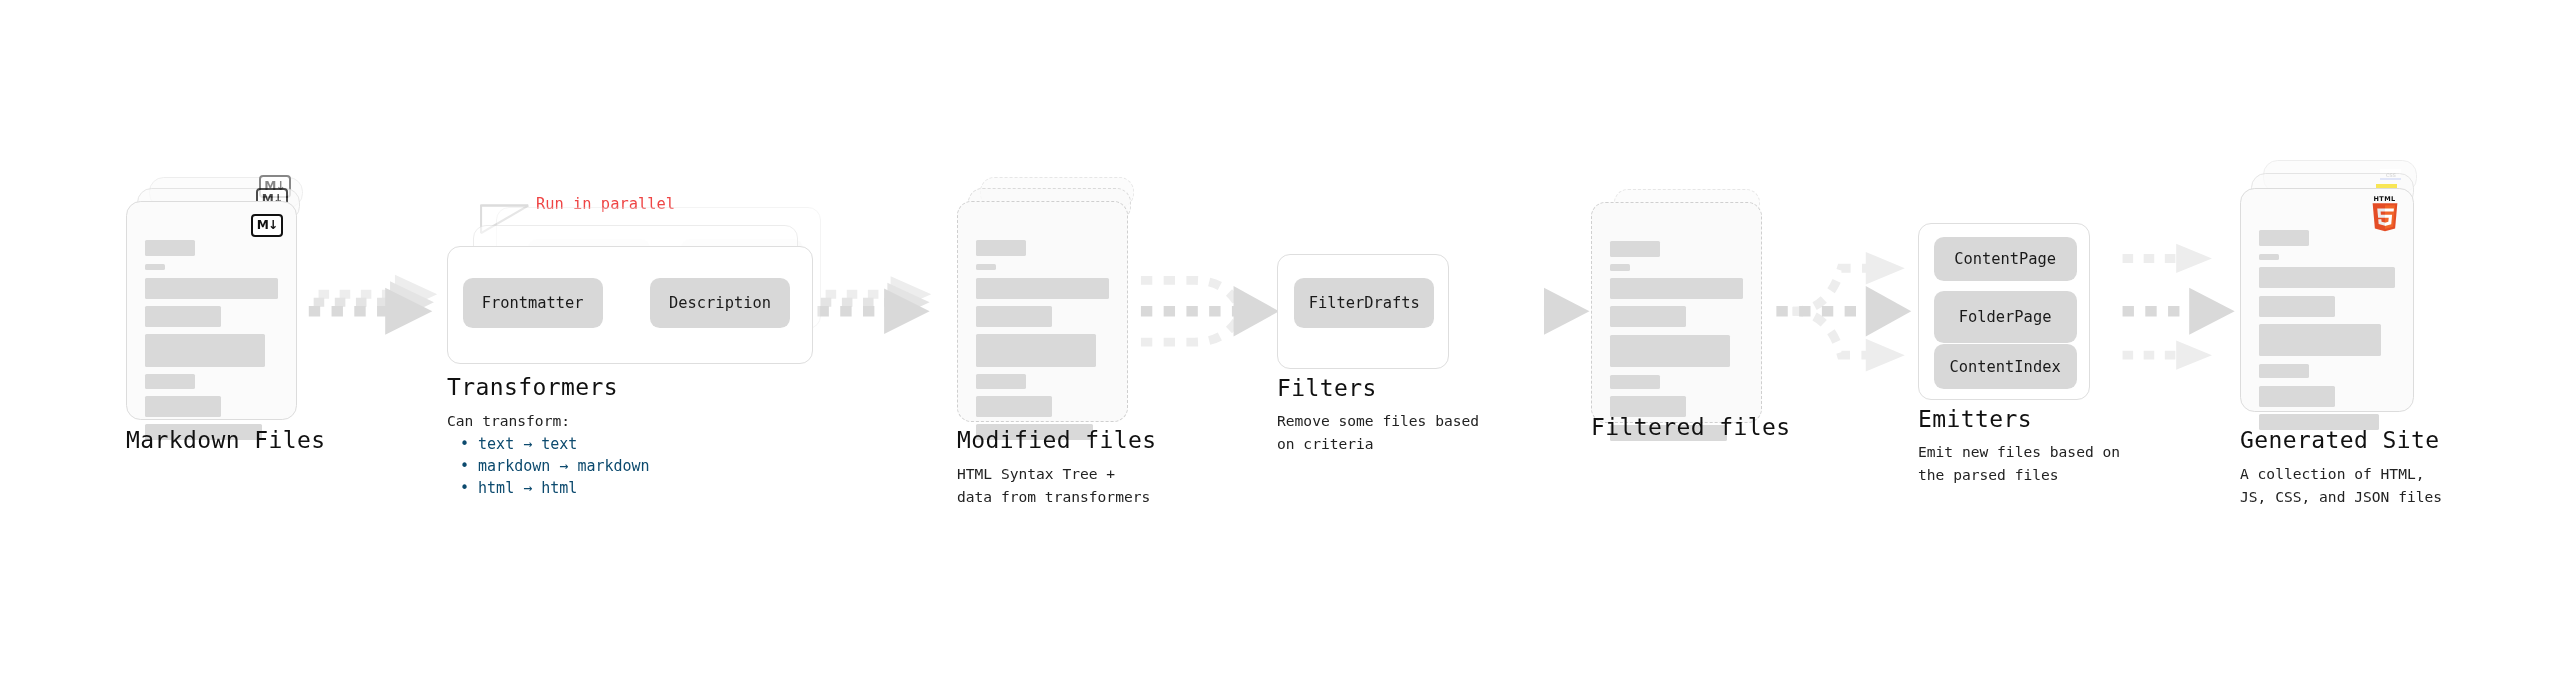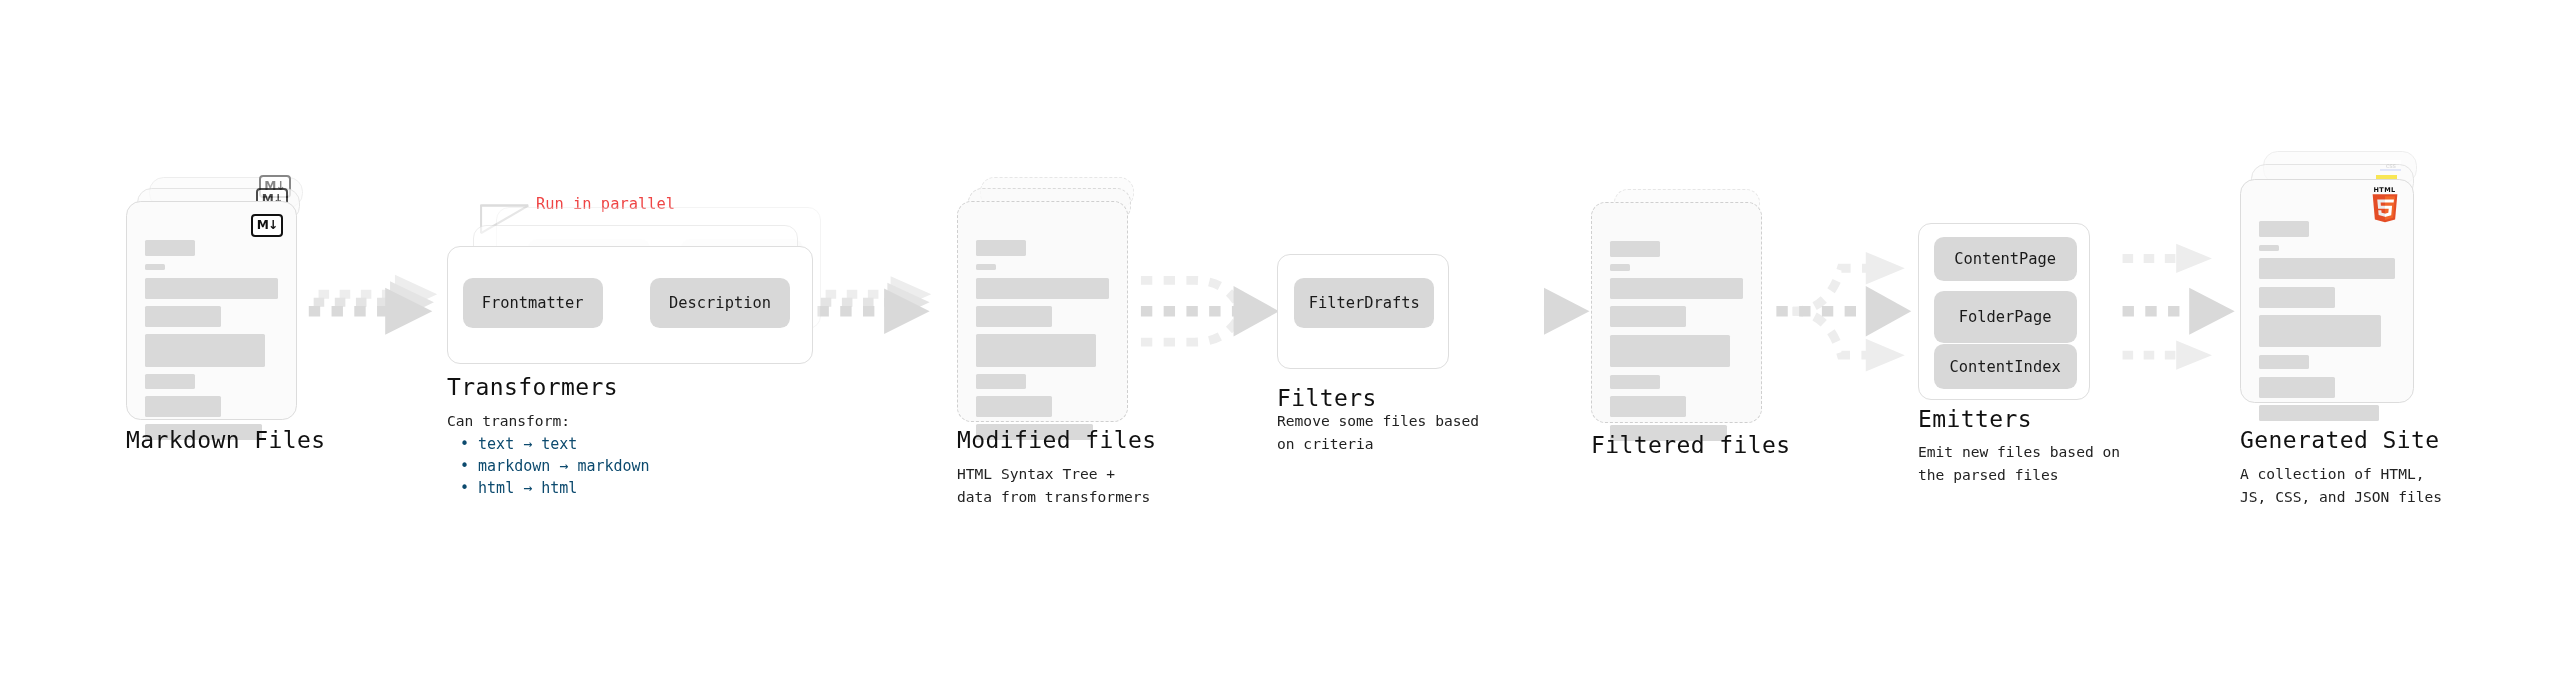--- a/index.html
+++ b/index.html
@@ -178,51 +178,51 @@
       </div>
     </div>
   </div>
   <div class="title" style="left:957px;top:427px;">Modified files</div>
   <div class="sub" style="left:957px;top:463px;">HTML Syntax Tree +
 data from transformers</div>
 
   <div class="pbox" style="left:1277px;top:254px;width:172px;height:115px;">
     <div class="chip" style="left:16.3px;top:23px;width:140px;height:50px;">FilterDrafts</div>
   </div>
-  <div class="title" style="left:1277px;top:385px;">Filters</div>
+  <div class="title" style="left:1277px;top:375px;">Filters</div>
   <div class="sub" style="left:1277px;top:410px;">Remove some files based
 on criteria</div>
 
   <div class="stack" style="left:1591px;top:189px;width:187px;height:236px;">
     <div class="card dashed ghost2" style="left:23px;top:0;width:146px;height:28px;"></div>
     <div class="card dashed" style="left:0;top:13px;width:171px;height:221px;">
       <div class="bars">
         <div class="bar" style="width:50px;height:16.3px;margin-top:9.8px;"></div>
         <div class="bar" style="width:19.5px;height:6.5px;"></div>
         <div class="bar" style="width:100%;height:21px;margin-top:3.3px;"></div>
         <div class="bar" style="width:76px;height:21px;"></div>
         <div class="bar" style="width:90%;height:32.5px;"></div>
         <div class="bar" style="width:50px;height:14.6px;"></div>
         <div class="bar" style="width:76px;height:21px;"></div>
         <div class="bar" style="width:88%;height:16.3px;"></div>
       </div>
     </div>
   </div>
-  <div class="title" style="left:1591px;top:432px;">Filtered files</div>
+  <div class="title" style="left:1591px;top:414px;">Filtered files</div>
 
   <div class="pbox" style="left:1918px;top:223px;width:172px;height:177px;">
     <div class="chip" style="left:14.6px;top:13px;width:143px;height:44px;">ContentPage</div>
     <div class="chip" style="left:14.6px;top:67px;width:143px;height:52px;">FolderPage</div>
     <div class="chip" style="left:14.6px;top:120px;width:143px;height:45px;">ContentIndex</div>
   </div>
   <div class="title" style="left:1918px;top:406px;">Emitters</div>
   <div class="sub" style="left:1918px;top:441px;">Emit new files based on
 the parsed files</div>
 
-  <div class="stack" style="left:2240px;top:151px;width:195px;height:252px;">
+  <div class="stack" style="left:2240px;top:160px;width:195px;height:252px;">
     <div class="card ghost2" style="left:23px;top:0;width:154px;height:32.5px;">
       <div class="css-badge" style="right:14.6px;top:8.1px;">
         <div class="t">CSS</div>
         <div class="u"></div>
       </div>
     </div>
     <div class="card ghost1" style="left:11.4px;top:13px;width:163px;height:34px;">
       <div class="js-badge" style="right:16.3px;top:9.8px;"></div>
     </div>
     <div class="card" style="left:0;top:28px;width:174px;height:224px;">

